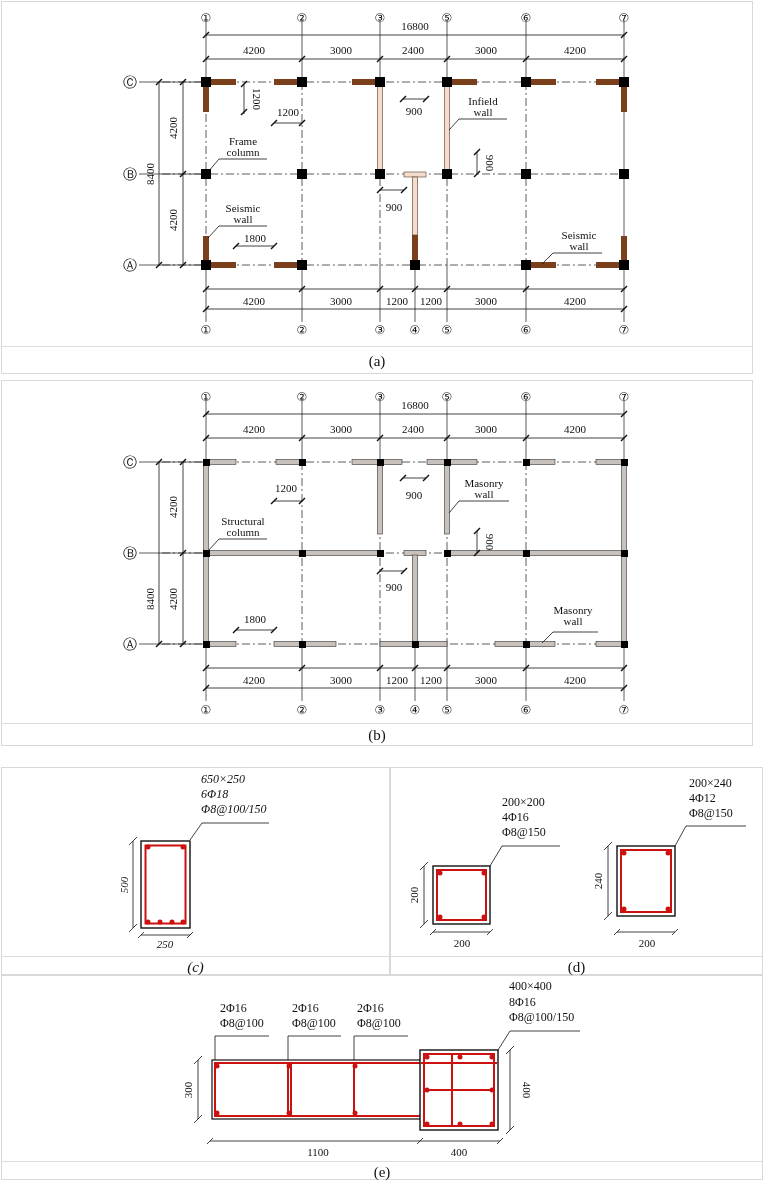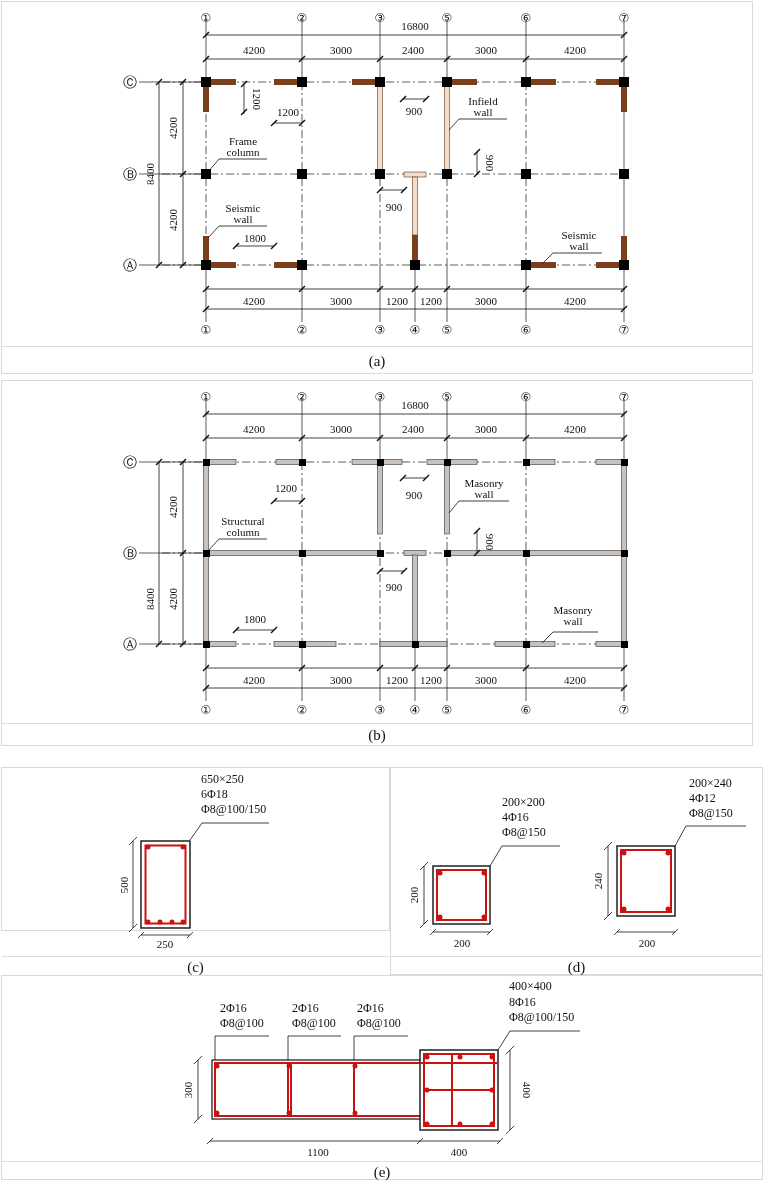--- a/index.html
+++ b/index.html
@@ -402,21 +402,21 @@
       <text x="241" y="155">column</text>
       <text x="482" y="106">Masonry</text>
       <text x="482" y="117">wall</text>
       <text x="571" y="233">Masonry</text>
       <text x="571" y="244">wall</text>
     </g>
   </svg>
   <div class="caption" style="top:342px;height:23px;line-height:23px;">(b)</div>
 </div>
 
-<div class="panel" style="left:1px;top:767px;width:389px;height:164px;">
+<div class="panel" style="left:1px;top:767px;width:389px;height:208px;font-style:italic;">
   <svg width="389" height="190">
     <g class="t12">
       <text x="199" y="15">650×250</text>
       <text x="199" y="30">6Φ18</text>
       <text x="199" y="45">Φ8@100/150</text>
     </g>
     <polyline points="188,72 200,55 267,55" stroke="#111" stroke-width="0.8" fill="none"></polyline>
     <rect x="139" y="73" width="49" height="87" fill="#fff" stroke="#111" stroke-width="1.4"></rect>
     <rect x="143.5" y="77.5" width="40" height="78" fill="none" stroke="#cc1111" stroke-width="2"></rect>
     <g fill="#cc1111">

